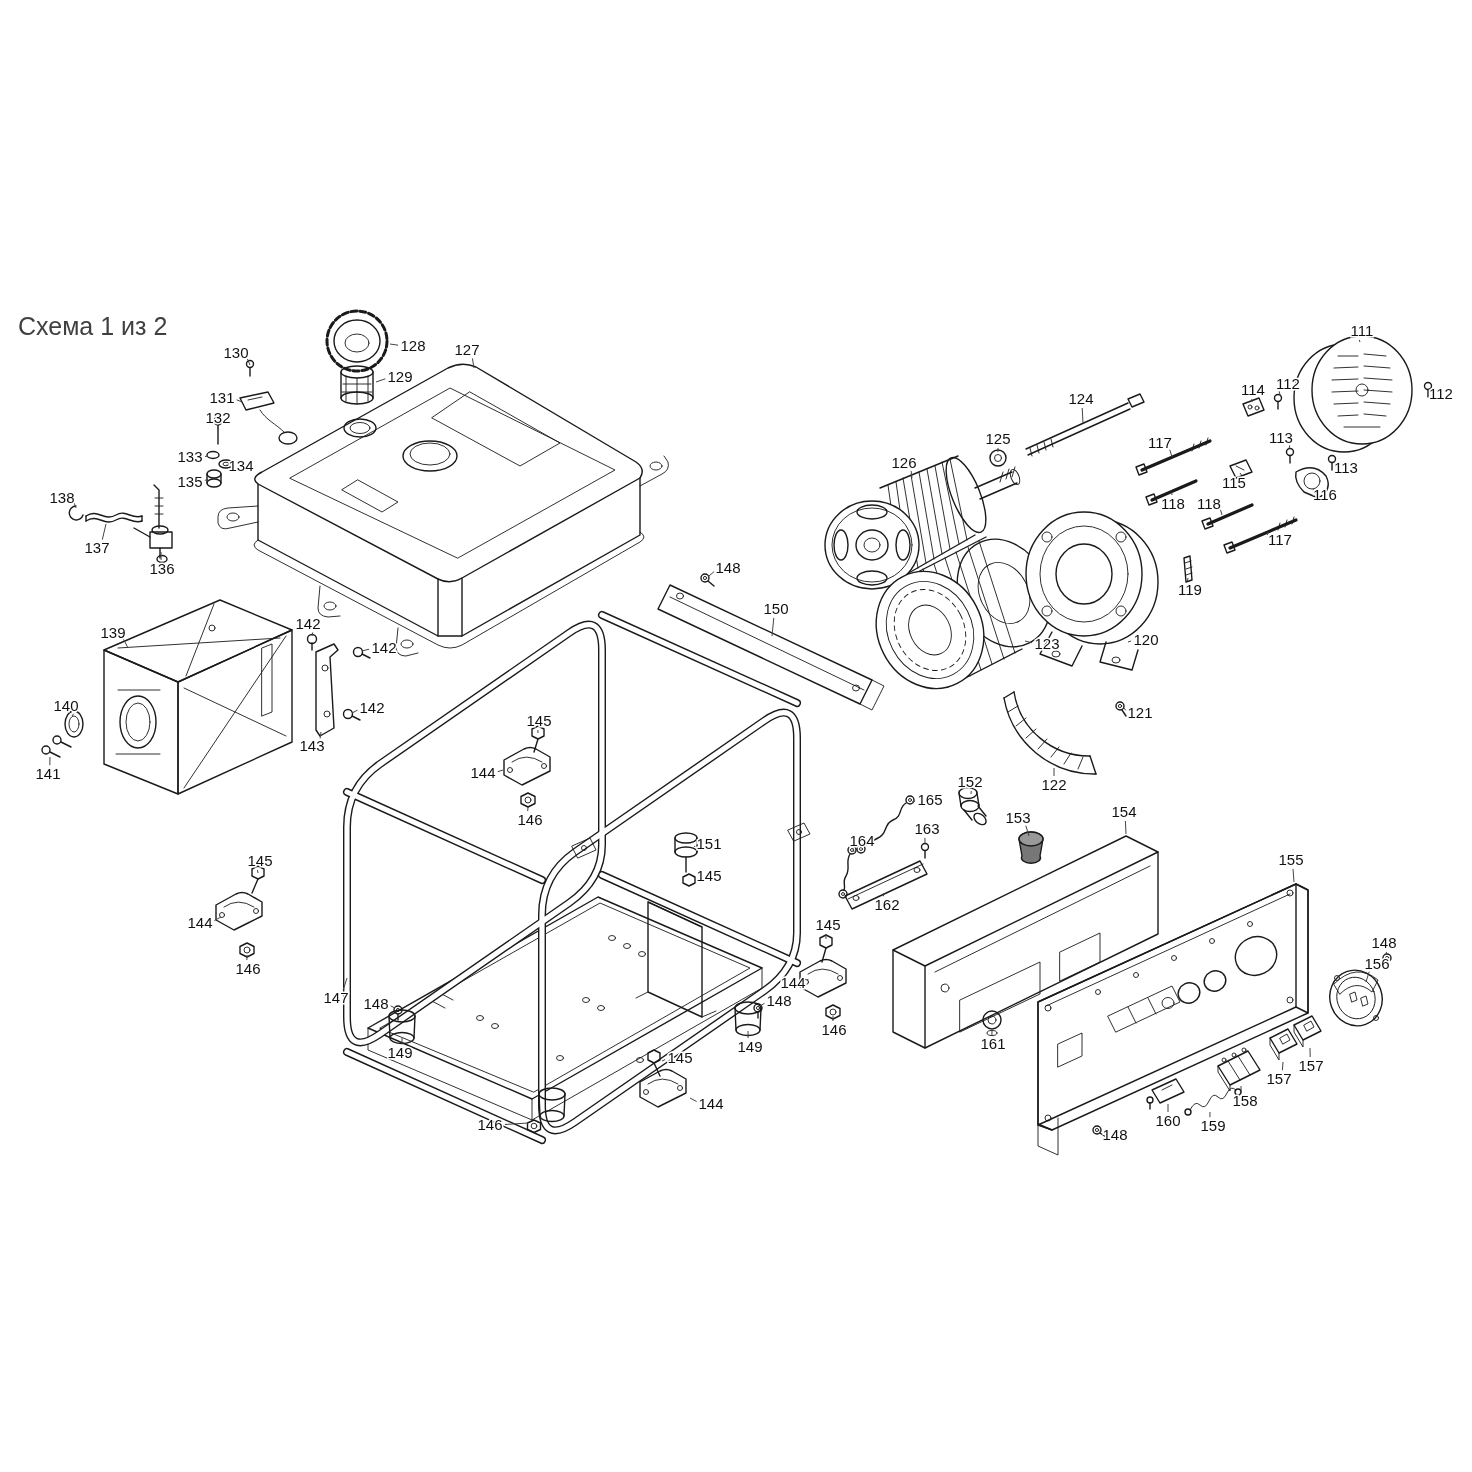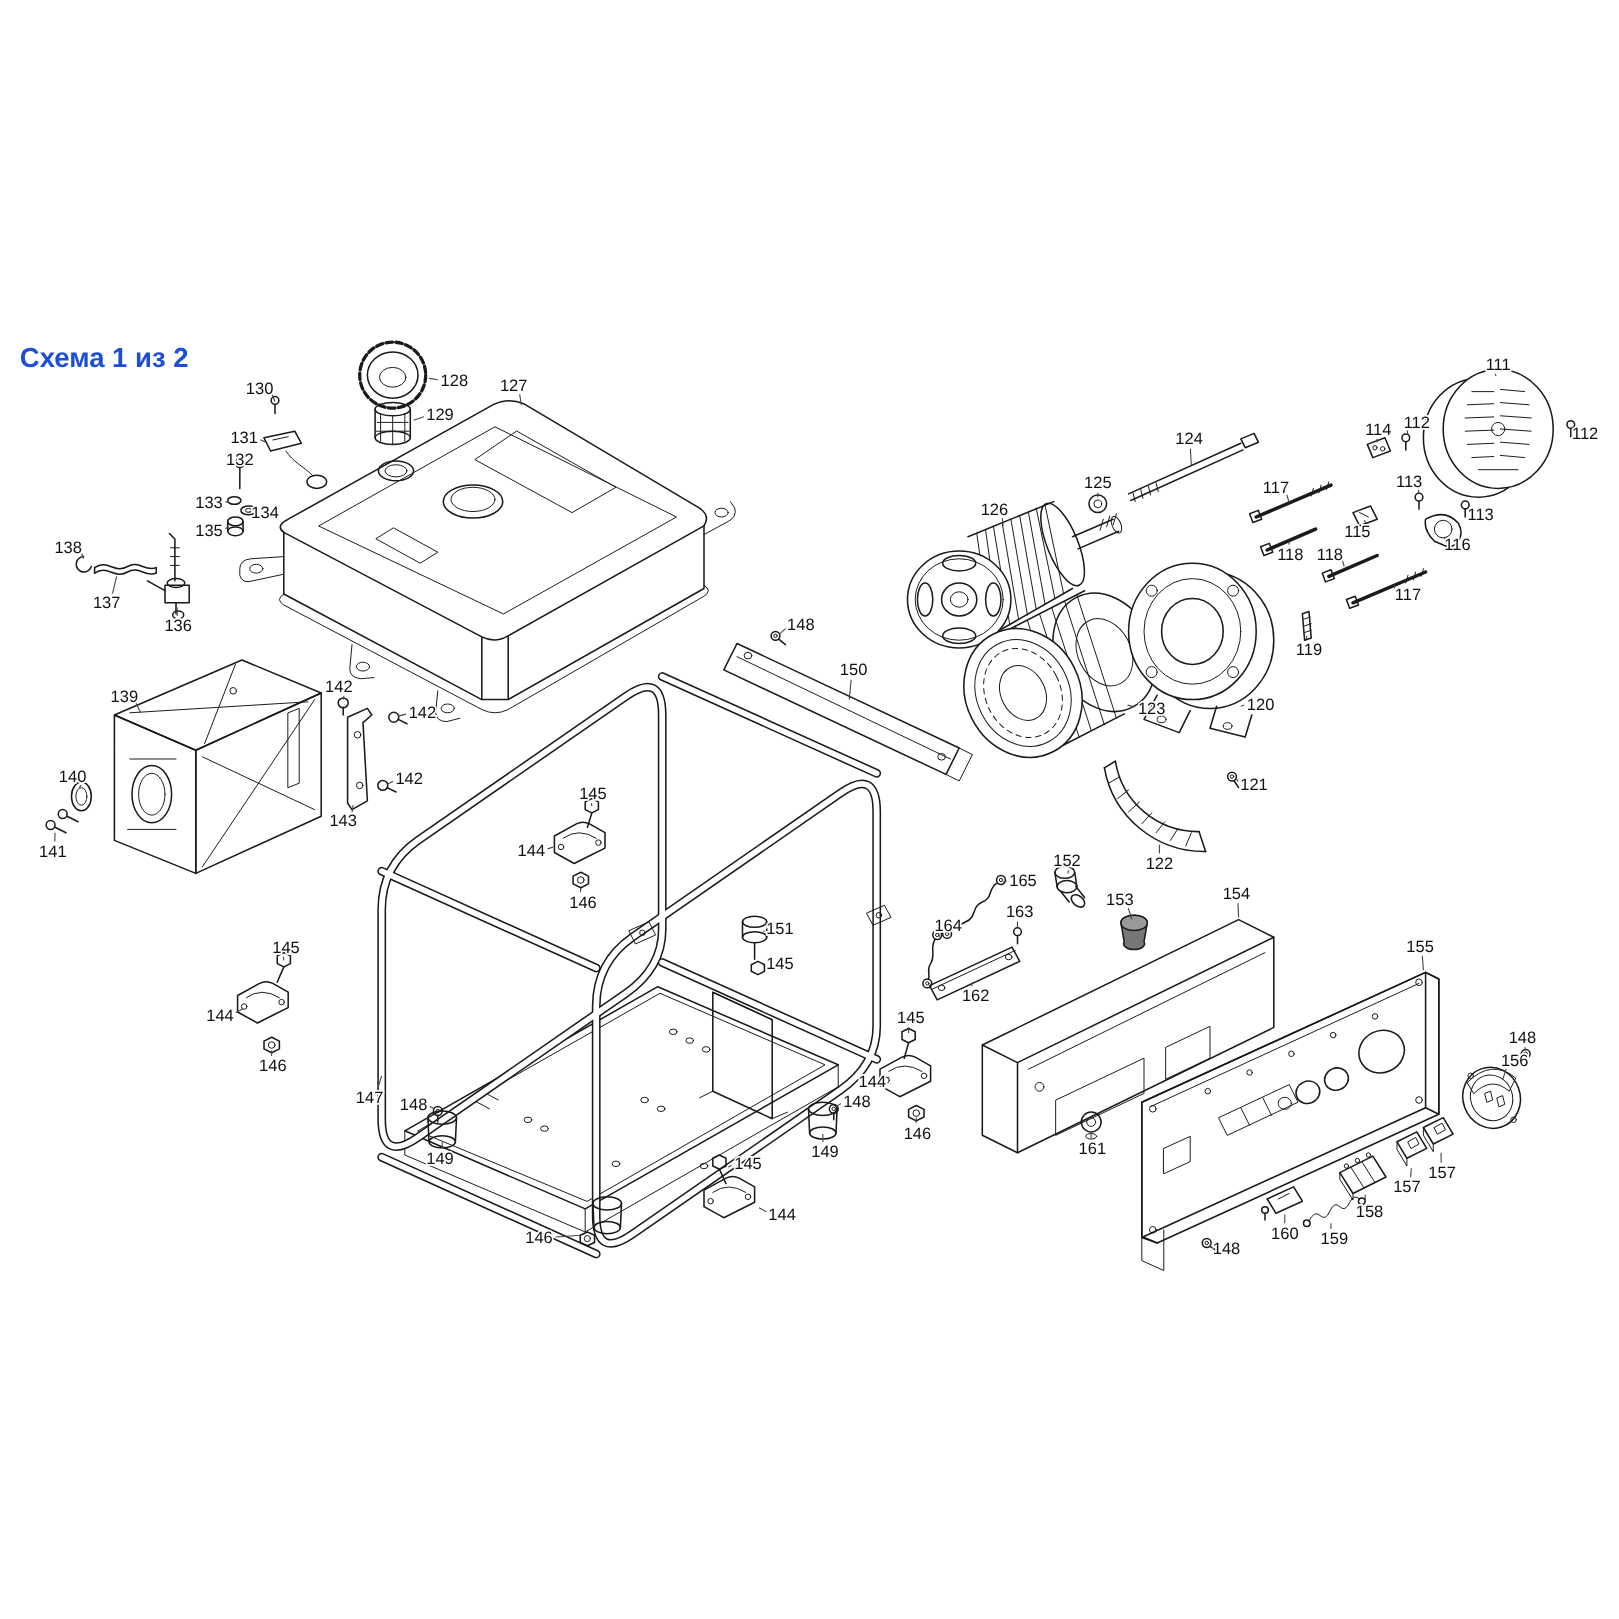--- a/index.html
+++ b/index.html
@@ -1,18 +1,18 @@
 <!DOCTYPE html>
 <html><head>
 <meta charset="utf-8">
 <style>
   html,body{margin:0;padding:0;background:#fff;}
   #stage{position:relative;width:1472px;height:1472px;background:#fff;overflow:hidden;
          font-family:"Liberation Sans","DejaVu Sans",sans-serif;}
-  #sheet-title{position:absolute;left:18px;top:312px;font-size:25px;font-weight:700;color:#1d4ed8;}
+  #sheet-title{position:absolute;left:18px;top:312px;font-size:25px;font-weight:400;color:#404040;}
   svg{position:absolute;left:0;top:0;}
   .art{stroke:#1a1a1a;fill:none;stroke-width:1.4;stroke-linejoin:round;stroke-linecap:round;}
   .thin{stroke-width:0.9;}
   .wf{fill:#fff;}
   .tube-o{stroke:#1a1a1a;stroke-width:8;fill:none;stroke-linejoin:round;stroke-linecap:round;}
   .tube-i{stroke:#fff;stroke-width:5.2;fill:none;stroke-linejoin:round;stroke-linecap:round;}
   .bolt{stroke:#1a1a1a;stroke-width:3.2;fill:none;stroke-linecap:round;}
   .part-label{font:15px "Liberation Sans","DejaVu Sans",sans-serif;fill:#111;text-anchor:middle;
               stroke:#fff;stroke-width:3px;paint-order:stroke;}
   .leader{stroke:#444;stroke-width:1;}

